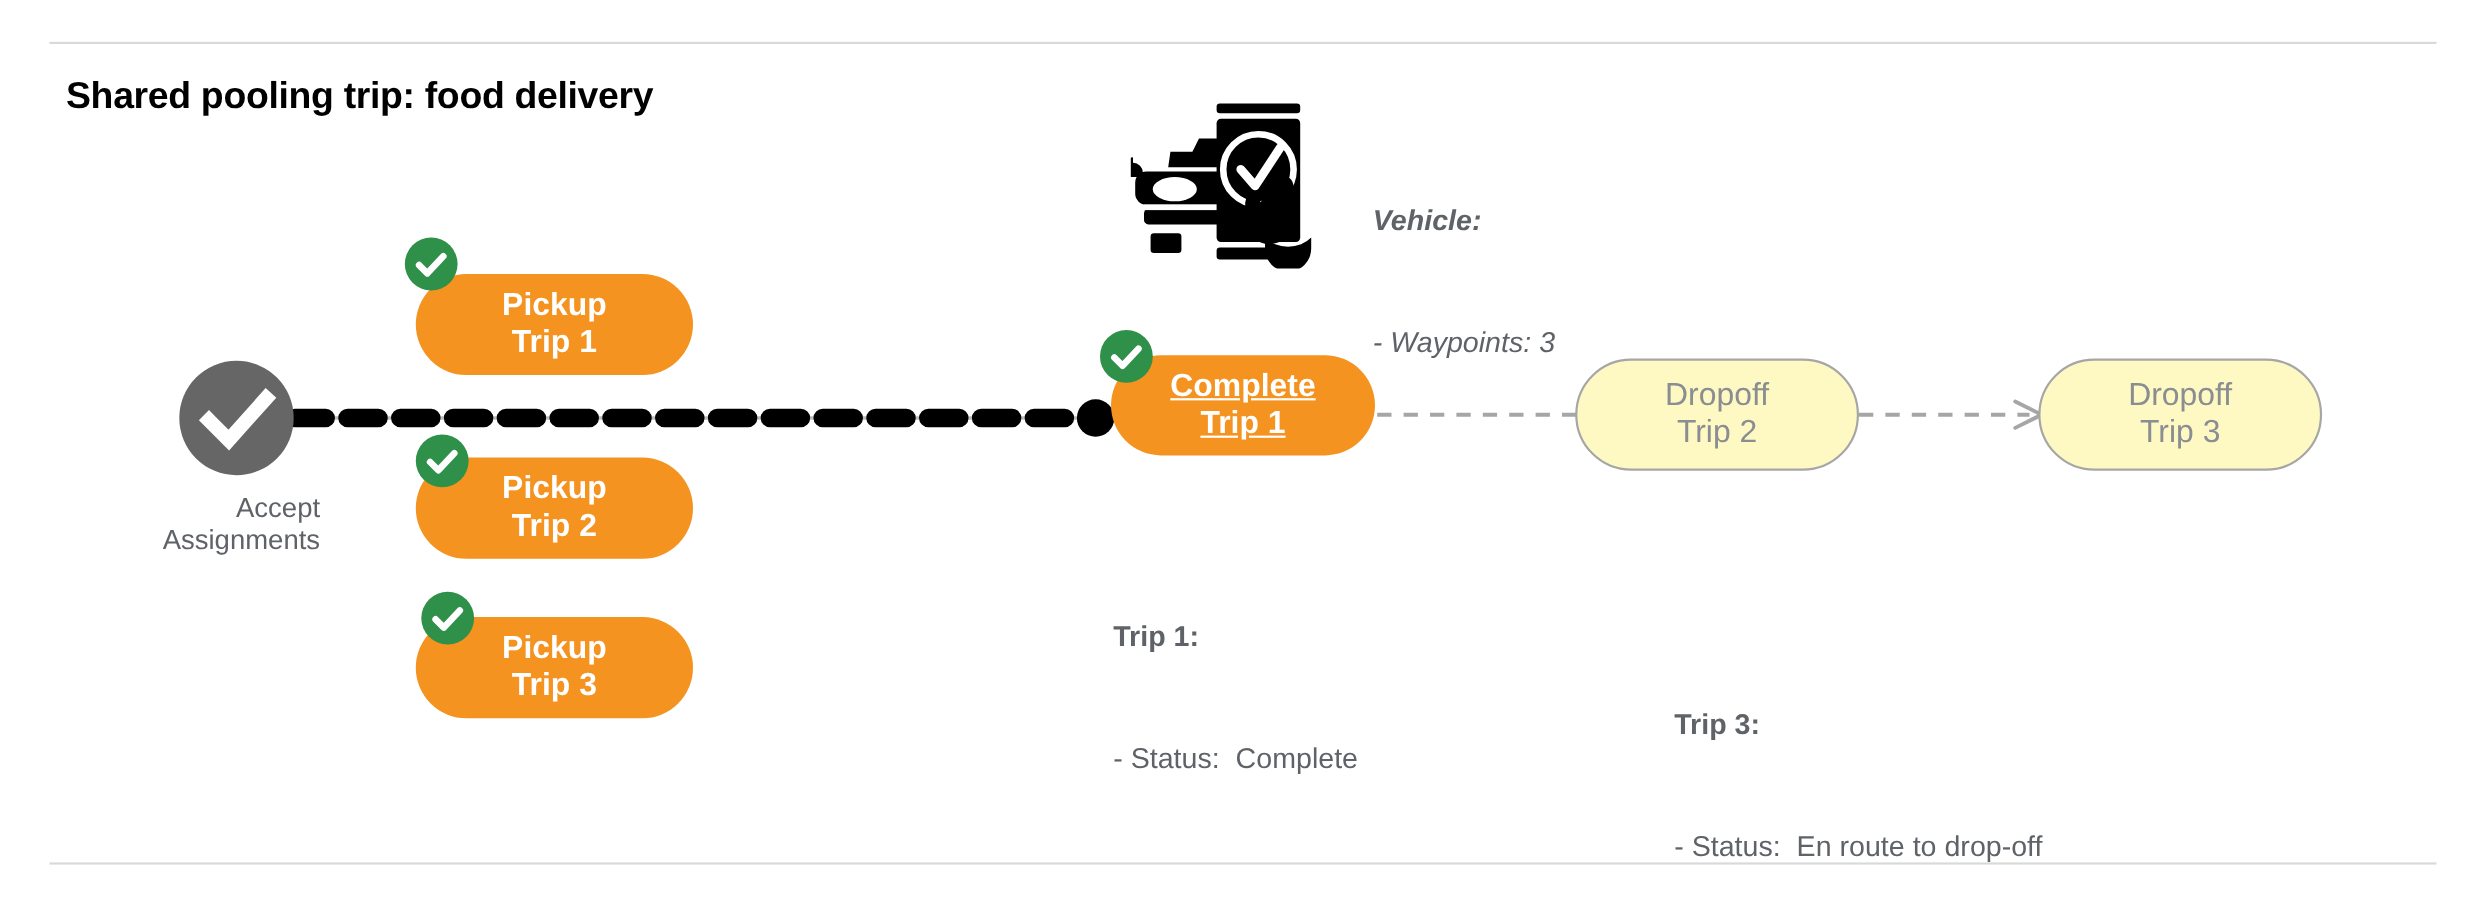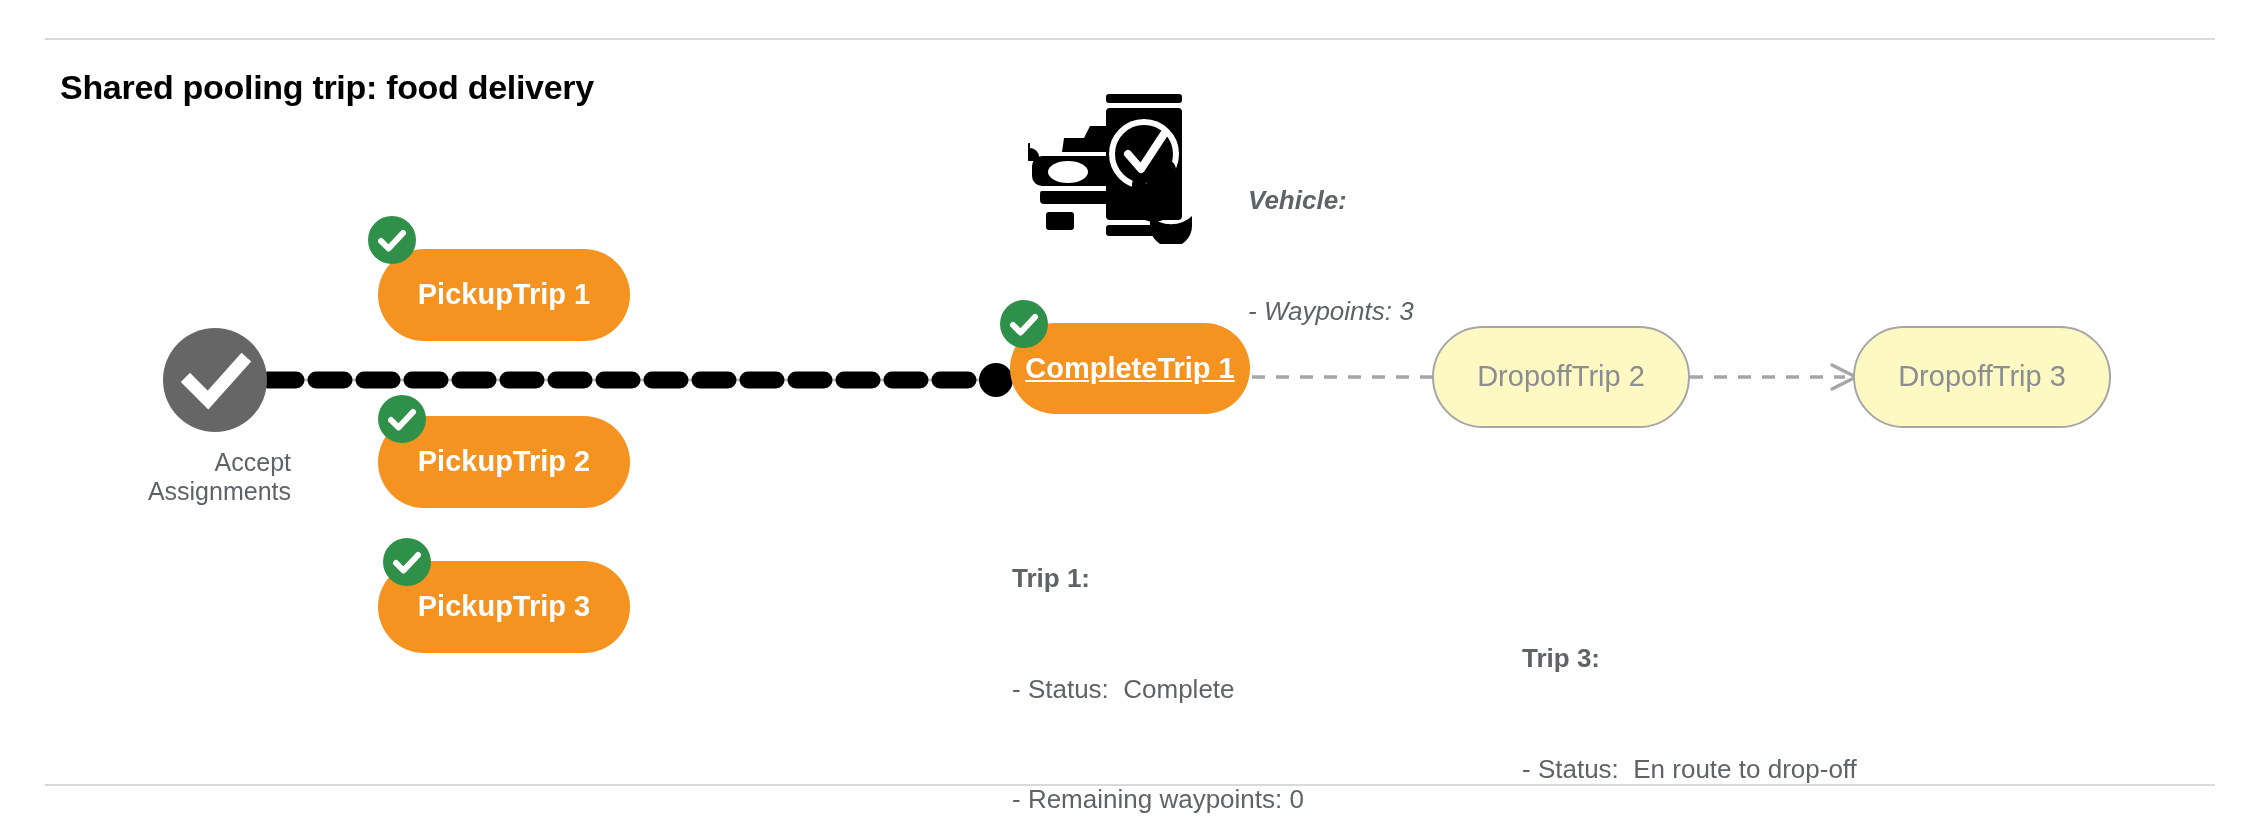--- a/index.html
+++ b/index.html
@@ -68,21 +68,21 @@
   }
 
   
   .conn { position: absolute; }
 
   
   .pill {
     position: absolute;
     border-radius: 999px;
     display: flex;
-    flex-direction: row;
+    flex-direction: column;
     align-items: center;
     justify-content: center;
     line-height: 1.16;
     text-align: center;
     box-sizing: border-box;
   }
   .pill.solid {
     background: #F4931F;
     color: #ffffff;
     font-size: 29px;
@@ -247,21 +247,20 @@
   </div>
 
   <div class="info" style="left:1248px; top:108px;font-style:italic;">
     <div class="hdr">Vehicle:</div>
     <div>- Waypoints: 3</div>
   </div>
 
   <div class="info" style="left:1012px; top:486px;">
     <div class="hdr">Trip 1:</div>
     <div>- Status:  Complete</div>
-    <div>- Remaining waypoints: 0</div>
     
     
     
   </div>
 
   <div class="info" style="left:1522px; top:566px;">
     <div class="hdr">Trip 3:</div>
     <div>- Status:  En route to drop-off</div>
     
   </div>

